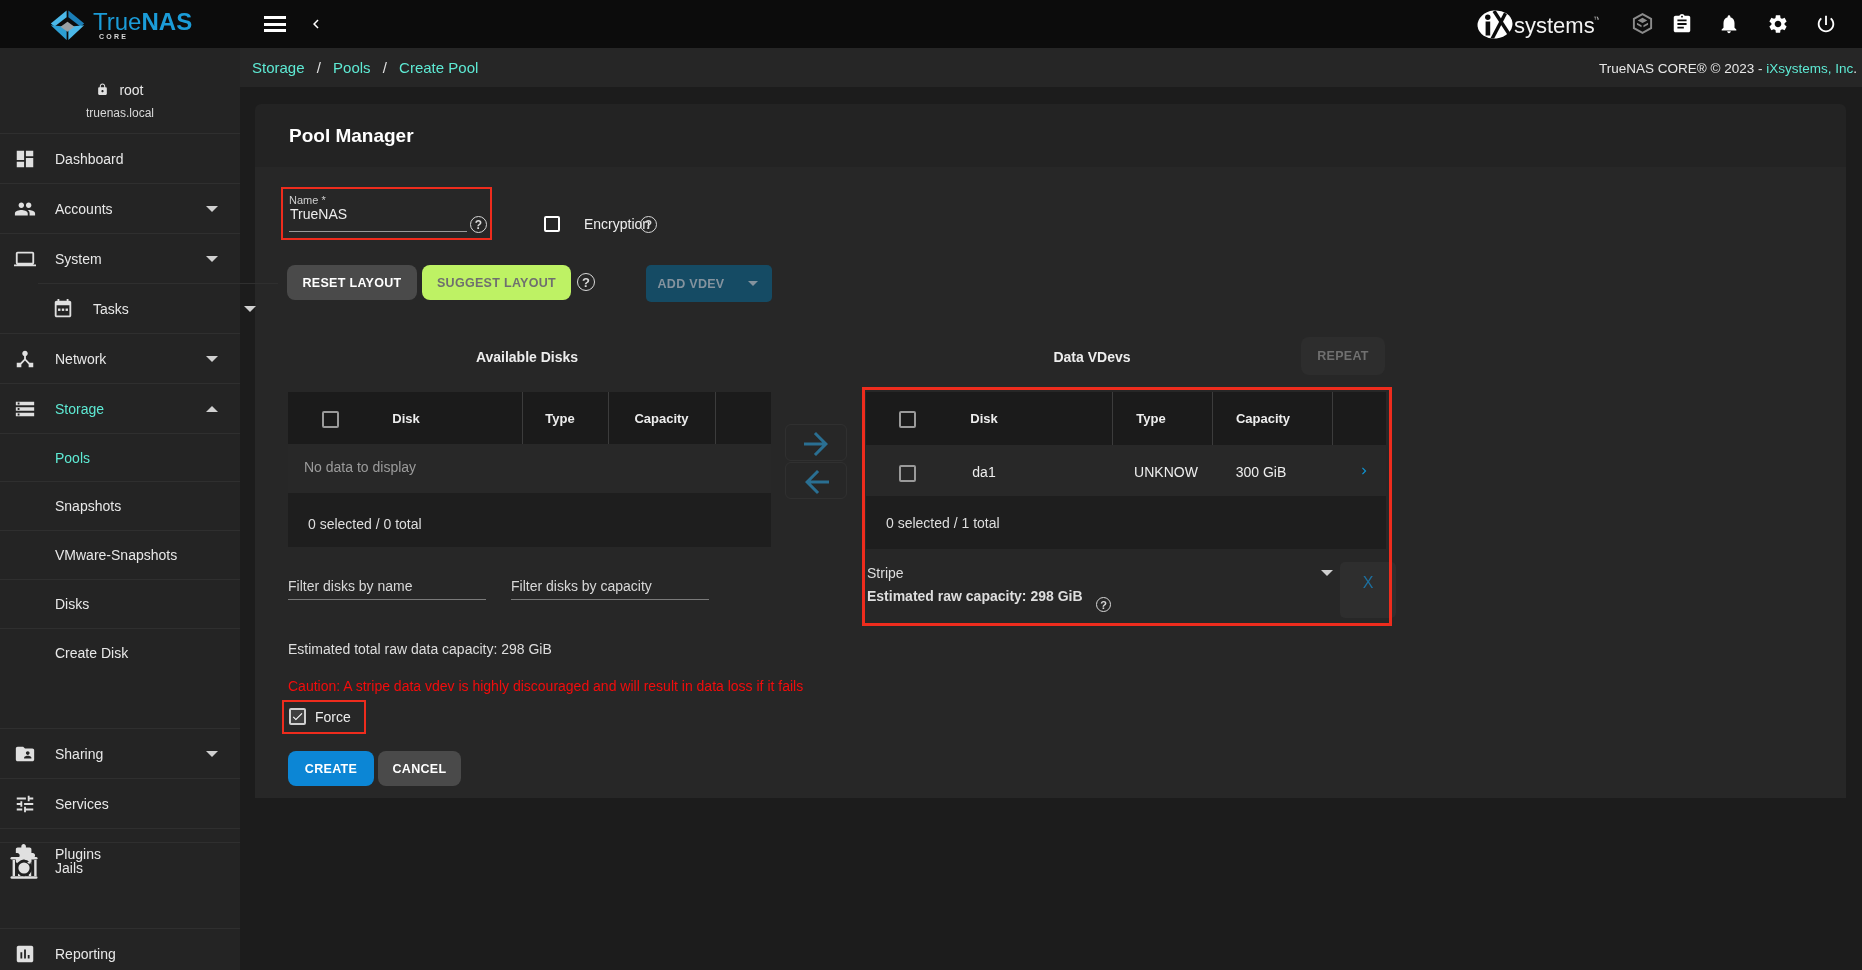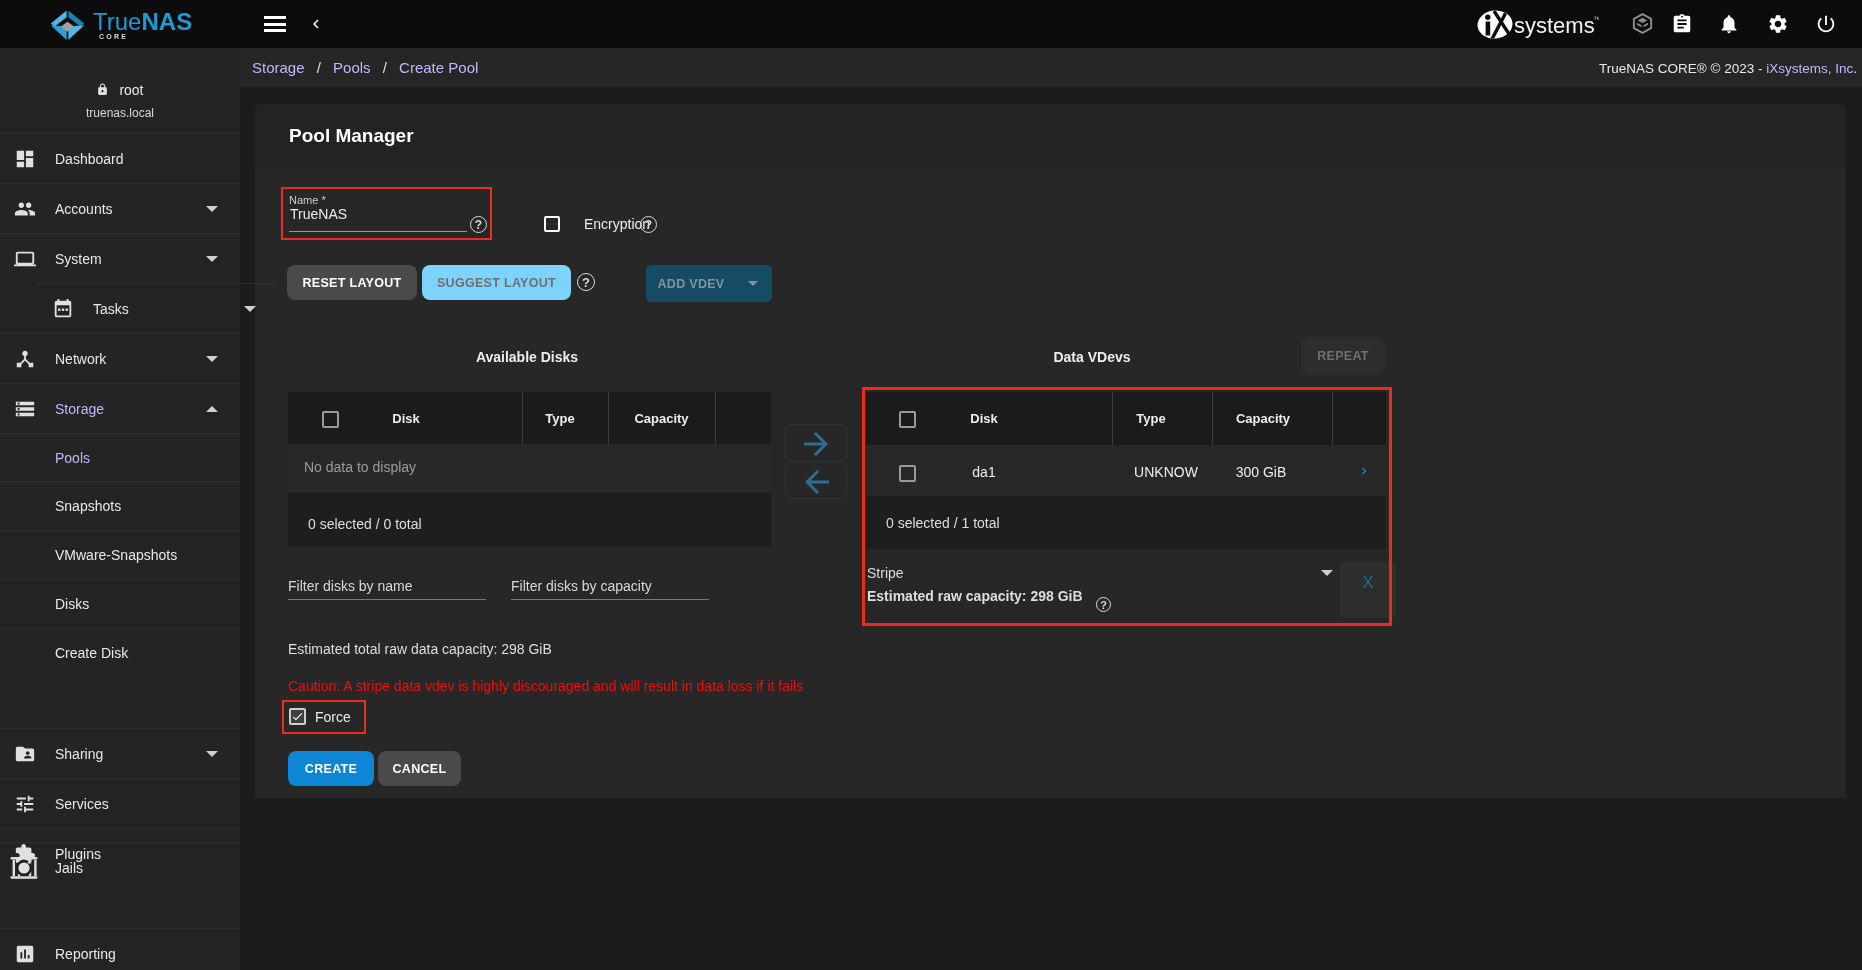--- a/index.html
+++ b/index.html
@@ -8,21 +8,21 @@
 #topbar { position:absolute; left:0; top:0; width:1862px; height:48px; background:#0c0c0c; z-index:30; }
 #sidebar { position:absolute; left:0; top:48px; width:240px; height:922px; background:#242424; z-index:20; }
 #crumbbar { position:absolute; left:240px; top:48px; width:1622px; height:39px; background:#262626; z-index:5; }
 #card { position:absolute; left:255px; top:104px; width:1591px; height:694px; background:#232323; border-radius:6px; z-index:1; }
 #cardbody { position:absolute; left:0px; top:63px; width:1591px; height:631px; background:#272727; }
 .navitem { position:absolute; left:0; width:240px; display:flex; align-items:center; border-top:1px solid #2f2f2f; color:#e8e8e8; font-size:14px; }
 .navitem svg { position:absolute; left:14px; width:22px; height:22px; fill:#e0e0e0; }
 .navitem .lbl { position:absolute; left:55px; }
 .navitem .caret { position:absolute; right:22px; width:0; height:0; border-left:6px solid transparent; border-right:6px solid transparent; border-top:6px solid #d0d0d0; }
 .navitem .caretup { position:absolute; right:22px; width:0; height:0; border-left:6px solid transparent; border-right:6px solid transparent; border-bottom:6px solid #d0d0d0; }
-.blue { color:#c4b5fd; }
+.blue { color:#5eead4; }
 .cbx { border:2px solid #9a9a9a; border-radius:2px; background:transparent; position:absolute; }
 .hcirc { position:absolute; border:1.6px solid #d8d8d8; border-radius:50%; color:#d8d8d8; text-align:center; font-weight:bold; }
 .btn { position:absolute; border-radius:8px; font-weight:bold; font-size:12.5px; letter-spacing:.3px; display:flex; align-items:center; justify-content:center; }
 </style>
 </head>
 <body>
 
 <div id="topbar">
 
   <svg class="abs" style="left:49px;top:10px" width="37" height="31" viewBox="0 0 37 31">
@@ -211,21 +211,21 @@
   <div class="abs" style="left:34px;top:90px;font-size:11px;color:#cfcfcf;">Name *</div>
   <div class="abs" style="left:35px;top:102px;font-size:14px;color:#ededed;">TrueNAS</div>
   <div class="abs" style="left:34px;top:127px;width:178px;height:1px;background:#9a9a9a;"></div>
   <div class="hcirc" style="left:215px;top:112px;width:17px;height:17px;font-size:12px;line-height:16px;">?</div>
 
   <div class="abs" style="left:289px;top:112px;width:16px;height:16px;border:2px solid #fff;border-radius:2px;"></div>
   <div class="abs" style="left:313px;top:112px;font-size:14px;color:#ededed;margin-left:16px;">Encryption</div>
   <div class="hcirc" style="left:385px;top:112px;width:17px;height:17px;font-size:12px;line-height:16px;">?</div>
 
   <div class="btn" style="left:32px;top:161px;width:130px;height:35px;background:#4a4a4a;color:#fff;">RESET LAYOUT</div>
-  <div class="btn" style="left:167px;top:161px;width:149px;height:35px;background:#7dd3fc;color:#6f6f6f;">SUGGEST LAYOUT</div>
+  <div class="btn" style="left:167px;top:161px;width:149px;height:35px;background:#bef264;color:#6f6f6f;">SUGGEST LAYOUT</div>
   <div class="hcirc" style="left:322px;top:169px;width:18px;height:18px;font-size:13px;line-height:17px;">?</div>
   <div class="btn" style="left:391px;top:161px;width:126px;height:37px;background:#154b64;color:#84939e;border-radius:5px;padding-right:36px;">ADD VDEV
     <span style="position:absolute;right:14px;top:16px;width:0;height:0;border-left:5.5px solid transparent;border-right:5.5px solid transparent;border-top:5.5px solid #84939e;"></span>
   </div>
 
   <div class="abs" style="left:122px;top:245px;width:300px;text-align:center;font-size:14px;font-weight:bold;color:#ededed;">Available Disks</div>
   <div class="abs" style="left:33px;top:288px;width:483px;height:52px;background:#1b1b1b;"></div>
   <div class="abs" style="left:33px;top:340px;width:483px;height:49px;background:#282828;"></div>
   <div class="abs" style="left:33px;top:389px;width:483px;height:54px;background:#1e1e1e;"></div>
   <div class="abs" style="left:267px;top:288px;width:1px;height:52px;background:#3c3c3c;"></div>

